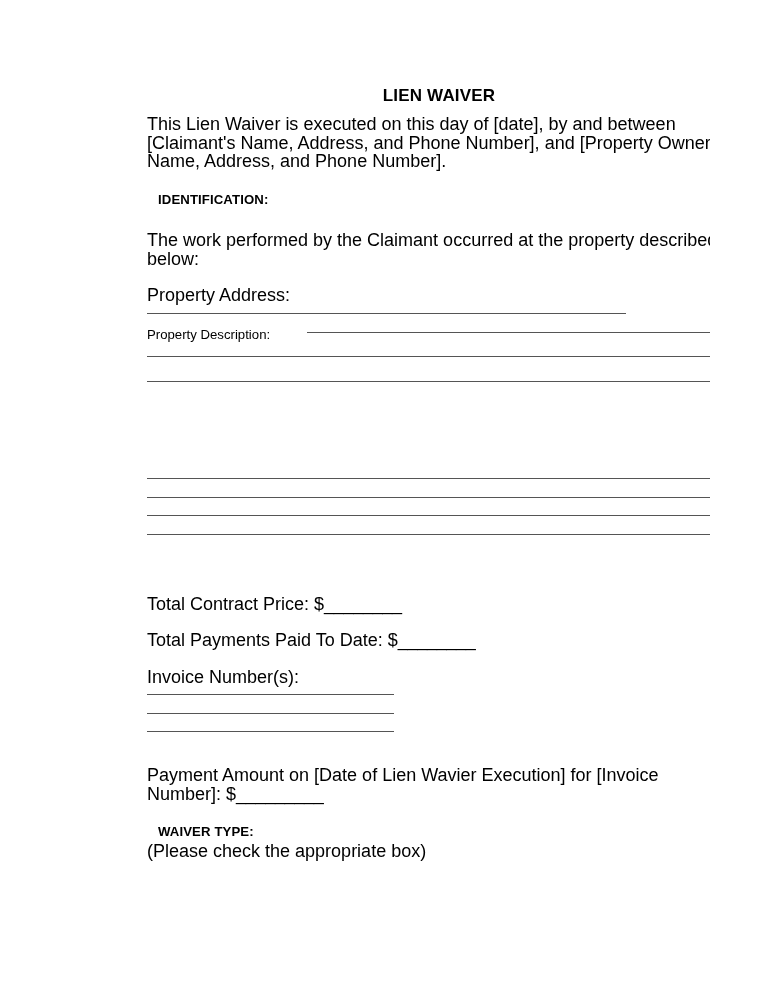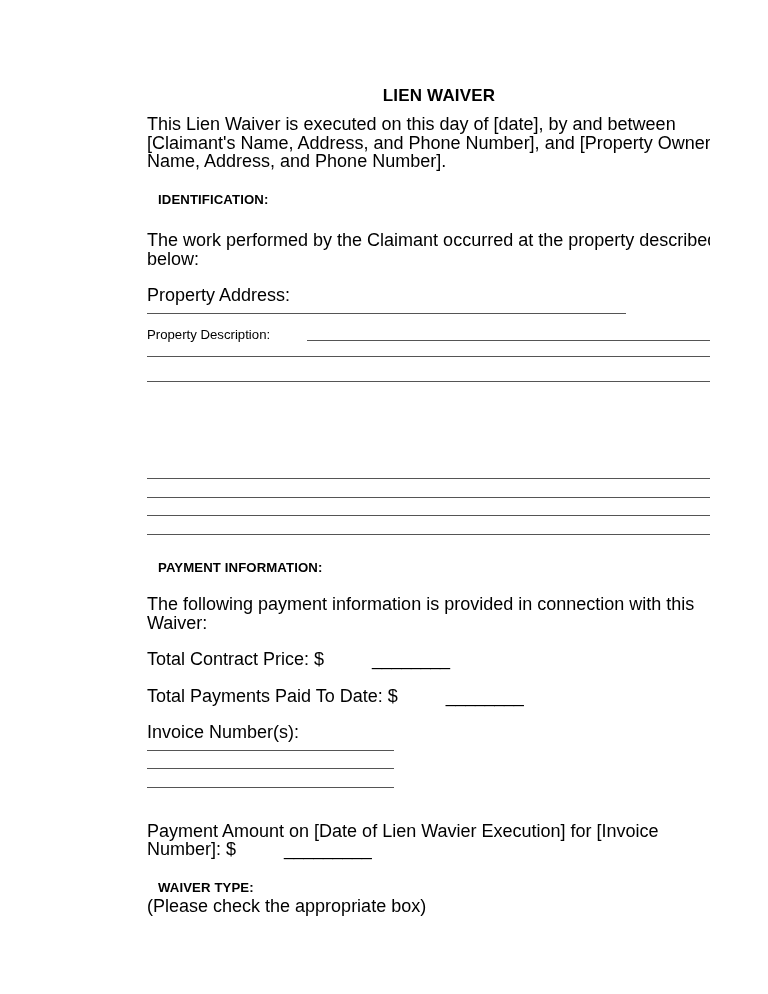--- a/index.html
+++ b/index.html
@@ -83,21 +83,21 @@
   .rule-full {
     width: 100%;
   }
 
   .rule-invoice {
     width: 247px;
   }
 
   .label-row {
     display: flex;
-    align-items: flex-end;
+    align-items: center;
     font-size: 13.2px;
     line-height: 18.5px;
     width: 100%;
     gap: 32px;
   }
 
   .label-row .label {
     white-space: nowrap;
     flex: 0 0 auto;
   }
@@ -107,21 +107,20 @@
     border-bottom: 1.5px solid #555555;
     margin-left: 5px;
     position: relative;
     top: -3px;
     height: 0;
   }
 
   
   .blank {
     letter-spacing: -0.3px;
-    padding-left: 48px;
   }
 
   .rule-stack > * + * {
     margin-top: 0;
   }
 
   .rule-gap-19 {
     height: 17.5px;
   }
 
@@ -186,25 +185,23 @@
       <div class="rule-gap-19"></div>
       <hr class="rule rule-full">
       <div class="rule-gap-19"></div>
       <hr class="rule rule-full">
       <div class="rule-gap-19"></div>
       <hr class="rule rule-full">
     </div>
 
     <div class="sp-24"></div>
 
-    <div class="section-heading">PAYMENT INFORMATION:</div>
-
-    <div class="sp-18"></div>
-
-    <p class="para">The following payment information is provided in connection with this Waiver:</p>
+
+    <div class="sp-18"></div>
+
 
     <div class="sp-18"></div>
 
     <p class="para">
       <span>Total Contract Price: $</span><span class="blank">________</span>
     </p>
 
     <div class="sp-18"></div>
 
     <p class="para">

